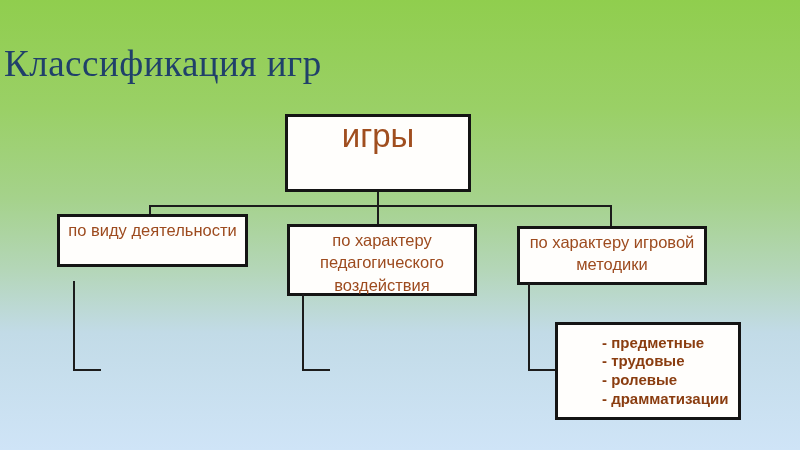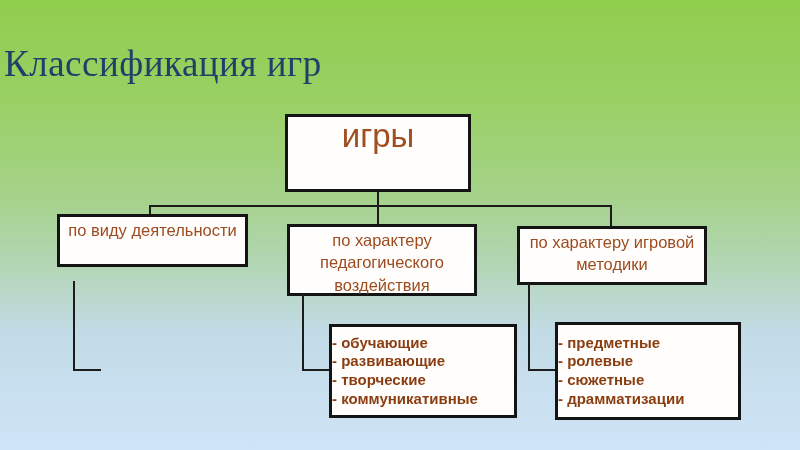--- a/index.html
+++ b/index.html
@@ -39,21 +39,21 @@
   .cat3{left:517px;top:226px;width:190px;height:59px;}
   .leaf{
     flex-direction:column;
     font-weight:bold;
     font-size:15px;
     color:#8a3d10;
     line-height:18.6px;
   }
   .leaf1{left:100px;top:322px;width:192px;height:96px;}
   .leaf2{left:329px;top:324px;width:188px;height:94px;}
-  .leaf3{left:555px;top:322px;width:186px;height:98px;}
+  .leaf3{left:555px;top:322px;width:186px;height:98px;padding-left:44px;}
   .line{position:absolute;background:#1c1c1c;}
 </style>
 </head>
 <body>
 
 <div class="slide">
 
   <div class="title">Классификация игр</div>
 
   <div class="box root-box">
@@ -77,27 +77,21 @@
   </div>
 
   <div class="line" style="left:73px;top:281px;width:2px;height:90px;"></div>
   <div class="line" style="left:73px;top:369px;width:28px;height:2px;"></div>
   <div class="line" style="left:302px;top:294px;width:2px;height:77px;"></div>
   <div class="line" style="left:302px;top:369px;width:28px;height:2px;"></div>
   <div class="line" style="left:528px;top:283px;width:2px;height:88px;"></div>
   <div class="line" style="left:528px;top:369px;width:28px;height:2px;"></div>
 
 
-  <div class="box leaf leaf2">
-    <div>- обучающие</div>
-    <div>- развивающие</div>
-    <div>- творческие</div>
-    <div>- коммуникативные</div>
-  </div>
 
   <div class="box leaf leaf3">
     <div>- предметные</div>
+    <div>- трудовые</div>
     <div>- ролевые</div>
-    <div>- сюжетные</div>
     <div>- драмматизации</div>
   </div>
 
 </div>
 
 </body></html>

